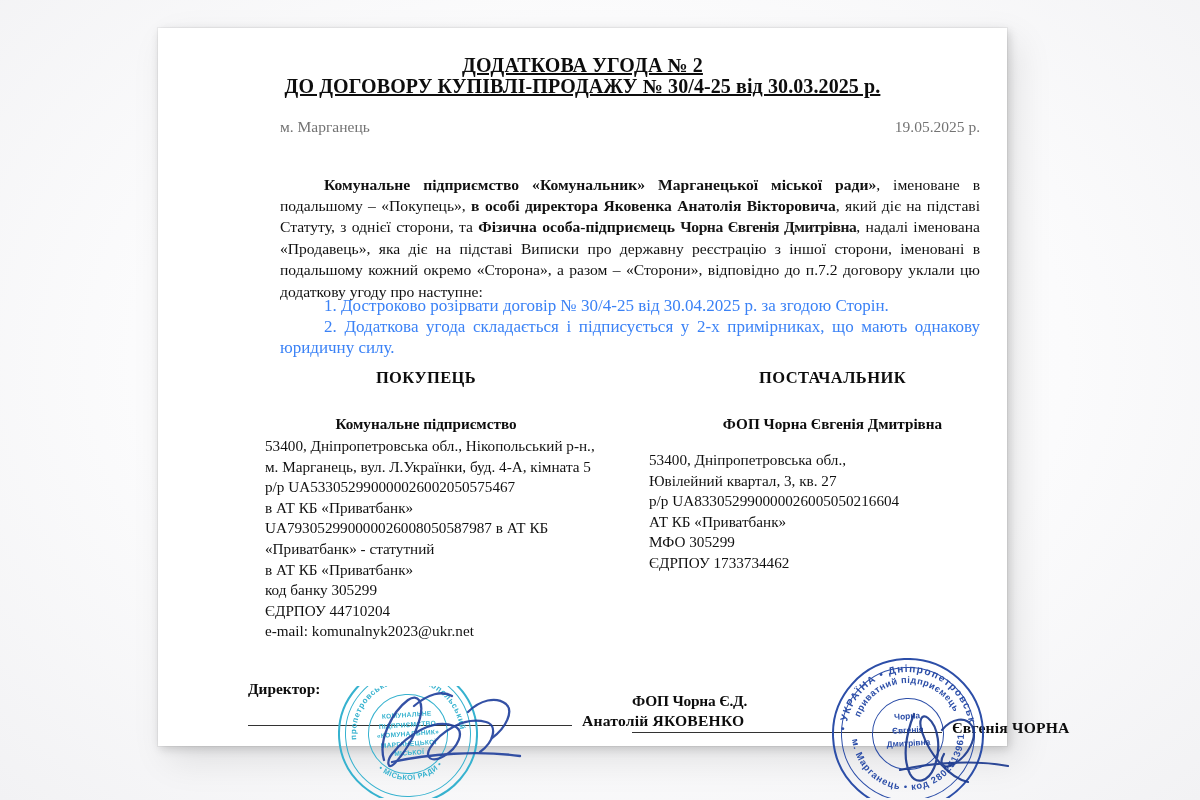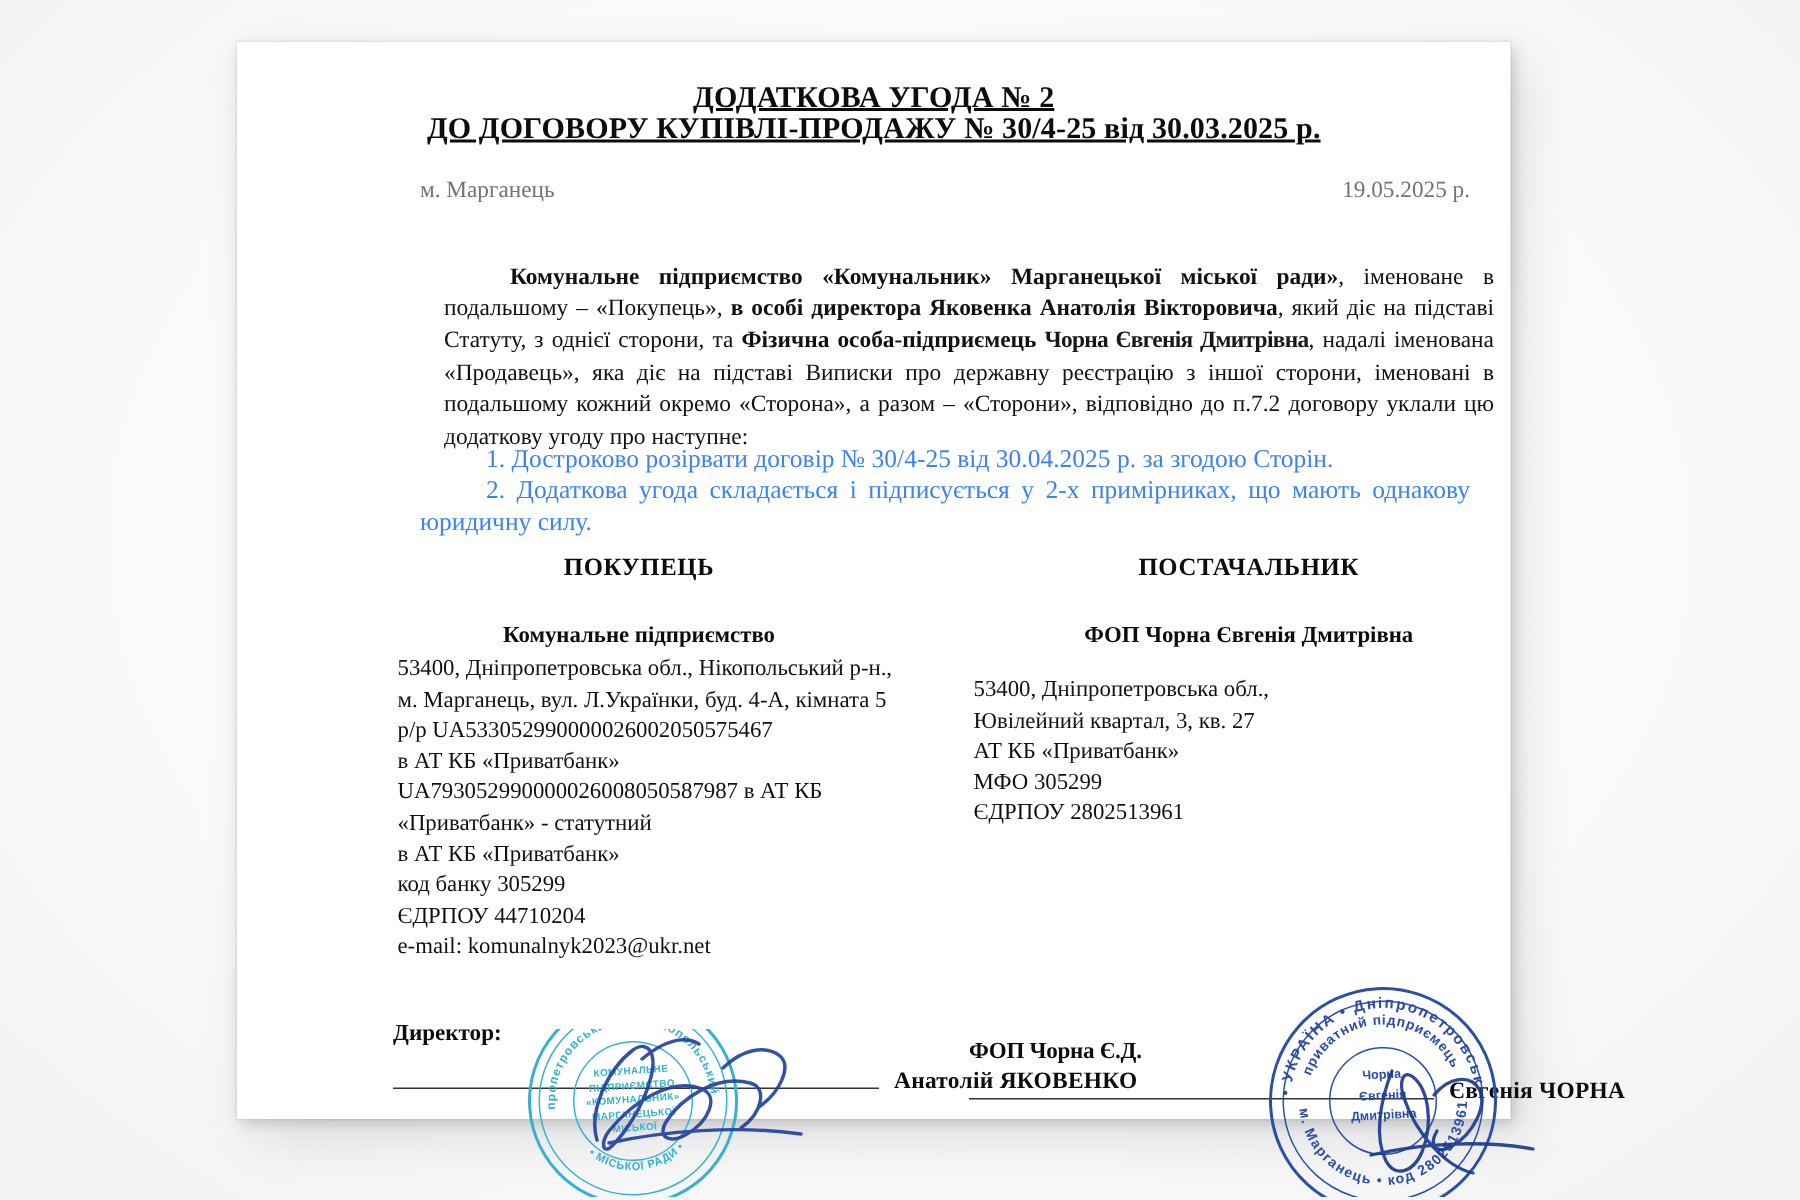--- a/index.html
+++ b/index.html
@@ -70,21 +70,21 @@
     width: 700px;
     display: flex;
     justify-content: space-between;
     align-items: baseline;
     font-size: 15.5px;
     color: #737373;
   }
 
   #body-para {
     position: absolute;
-    left: 138px;
+    left: 122px;
     top: 130px;
     width: 700px;
     font-size: 15.6px;
     line-height: 21.4px;
     text-align: justify;
     text-indent: 44px;
     color: #111111;
     hyphens: none;
   }
   #body-para b { font-weight: bold; }
@@ -144,21 +144,21 @@
   .addr-line {
     font-size: 15.2px;
     line-height: 20.6px;
     color: #111111;
     white-space: nowrap;
   }
 
   
   #sig-area {
     position: absolute;
-    left: 16px;
+    left: 2px;
     top: 624px;
     width: 849px;
     height: 94px;
   }
   .sig-block { position: absolute; }
   #sig-left  { left: 88px;  top: 28px; width: 380px; }
   #sig-right { left: 472px; top: 12px; width: 360px; }
 
   .sig-role {
     font-weight: bold;
@@ -299,23 +299,24 @@
           <div class="addr-line">код банку 305299</div>
           <div class="addr-line">ЄДРПОУ 44710204</div>
           <div class="addr-line">e-mail: komunalnyk2023@ukr.net</div>
         </div>
 
         <div class="col" id="col-right">
           <div class="col-heading">ПОСТАЧАЛЬНИК</div>
           <div class="org-name">ФОП Чорна Євгенія Дмитрівна</div>
           <div class="addr-line">53400, Дніпропетровська обл.,</div>
           <div class="addr-line">Ювілейний квартал, 3, кв. 27</div>
+          <div class="addr-line">р/р UA833052990000026005050216604</div>
           <div class="addr-line">АТ КБ «Приватбанк»</div>
           <div class="addr-line">МФО 305299</div>
-          <div class="addr-line">ЄДРПОУ 2802513961</div>
+          <div class="addr-line">ЄДРПОУ 1733734462</div>
         </div>
       </div>
 
       <div id="sig-area">
 
         <div class="sig-block" id="sig-left">
           <span class="sig-role">Директор:</span>
           <span class="sig-rule" id="rule-left"></span>
           <span class="sig-name" id="name-left">Анатолій ЯКОВЕНКО</span>
 

